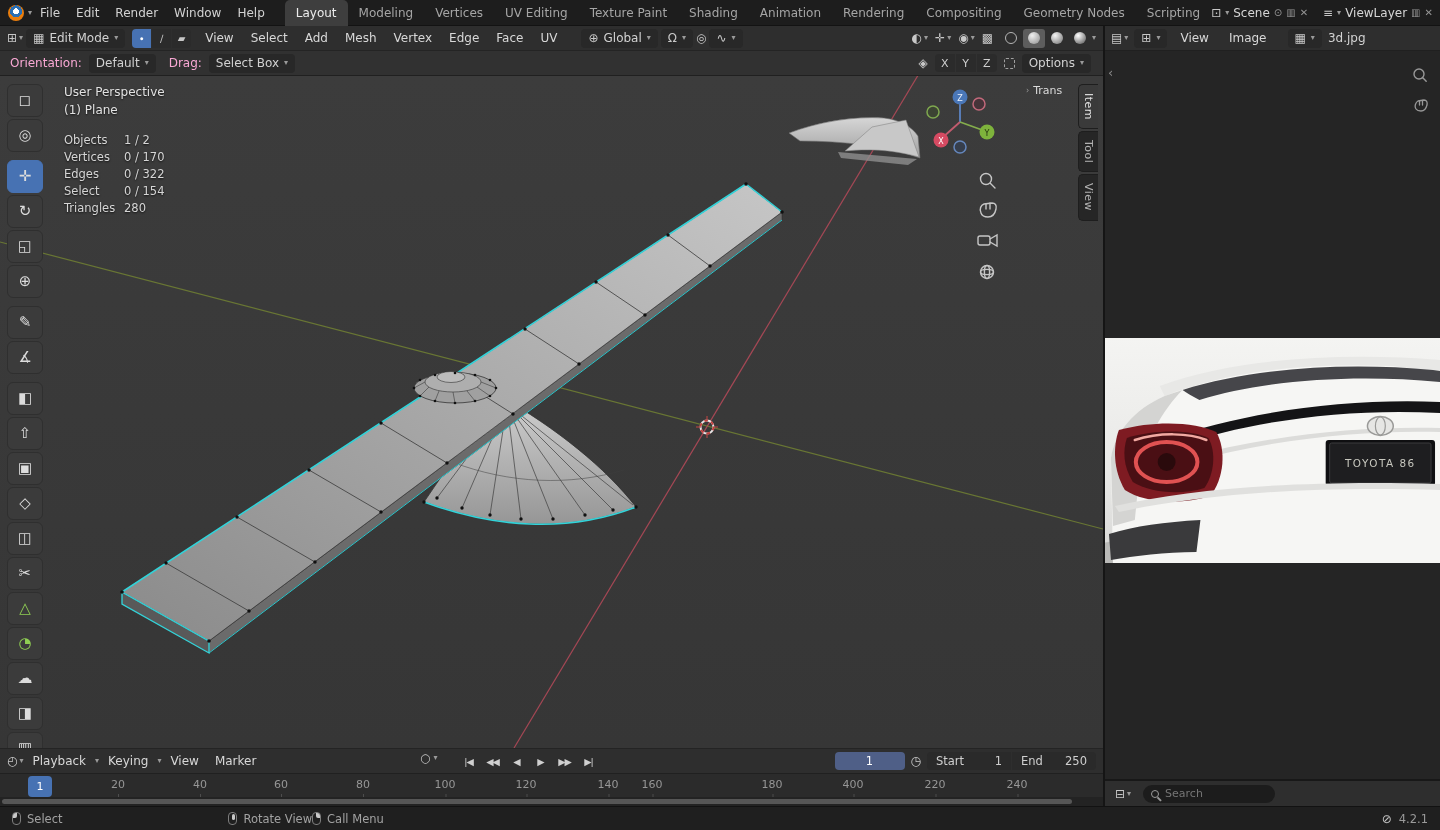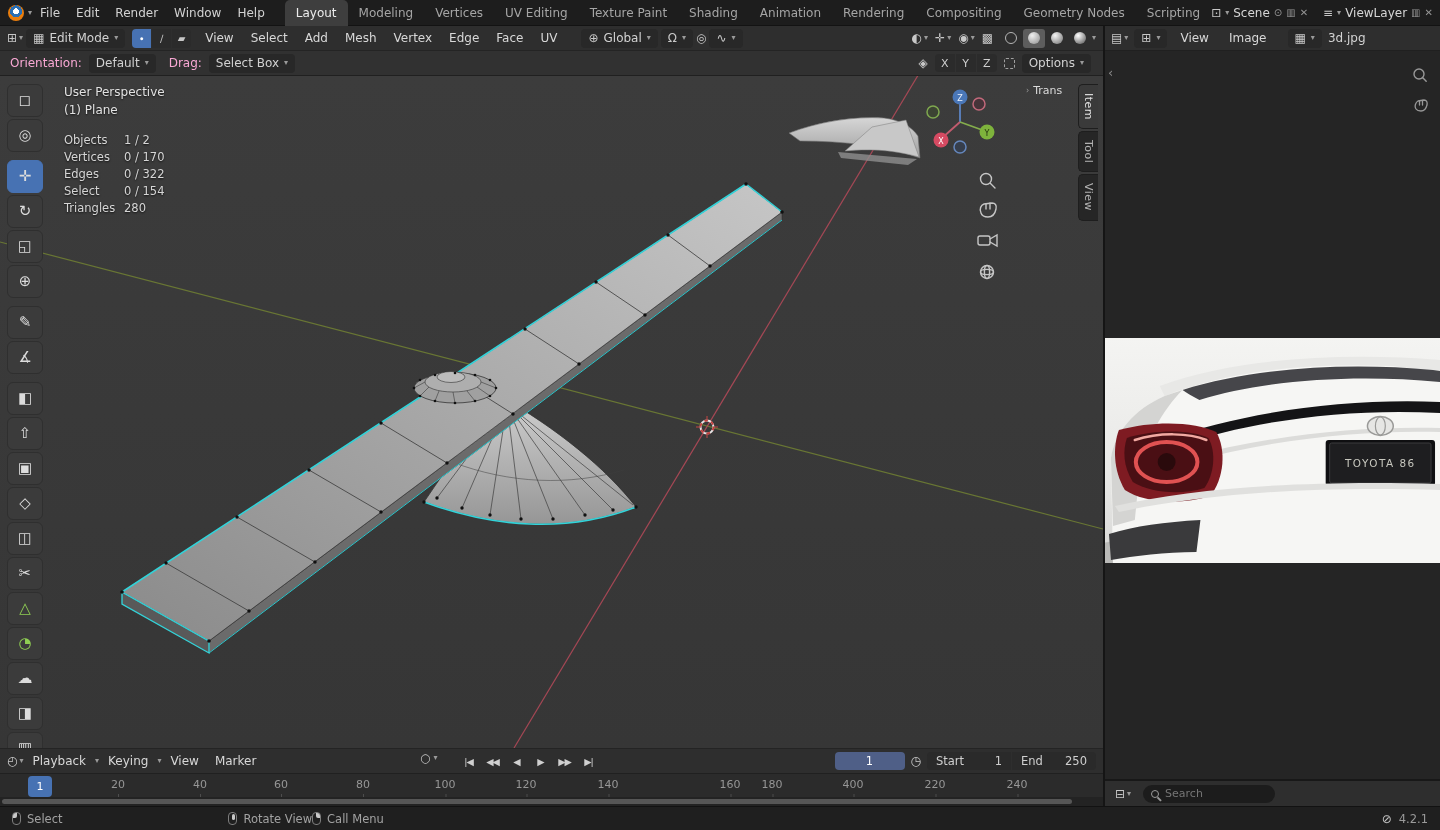--- a/index.html
+++ b/index.html
@@ -567,21 +567,21 @@
     </div>
   </div>
   <div class="ruler">
     <span class="tick" style="left:118px">20</span>
     <span class="tick" style="left:200px">40</span>
     <span class="tick" style="left:281px">60</span>
     <span class="tick" style="left:363px">80</span>
     <span class="tick" style="left:445px">100</span>
     <span class="tick" style="left:526px">120</span>
     <span class="tick" style="left:608px">140</span>
-    <span class="tick" style="left:730px">160</span>
+    <span class="tick" style="left:652px">160</span>
     <span class="tick" style="left:772px">180</span>
     <span class="tick" style="left:853px">400</span>
     <span class="tick" style="left:935px">220</span>
     <span class="tick" style="left:1017px">240</span>
     <span class="playhead">1</span>
   </div>
   <div class="tl-scroll">
     <span class="tl-bar"></span>
   </div>
 

